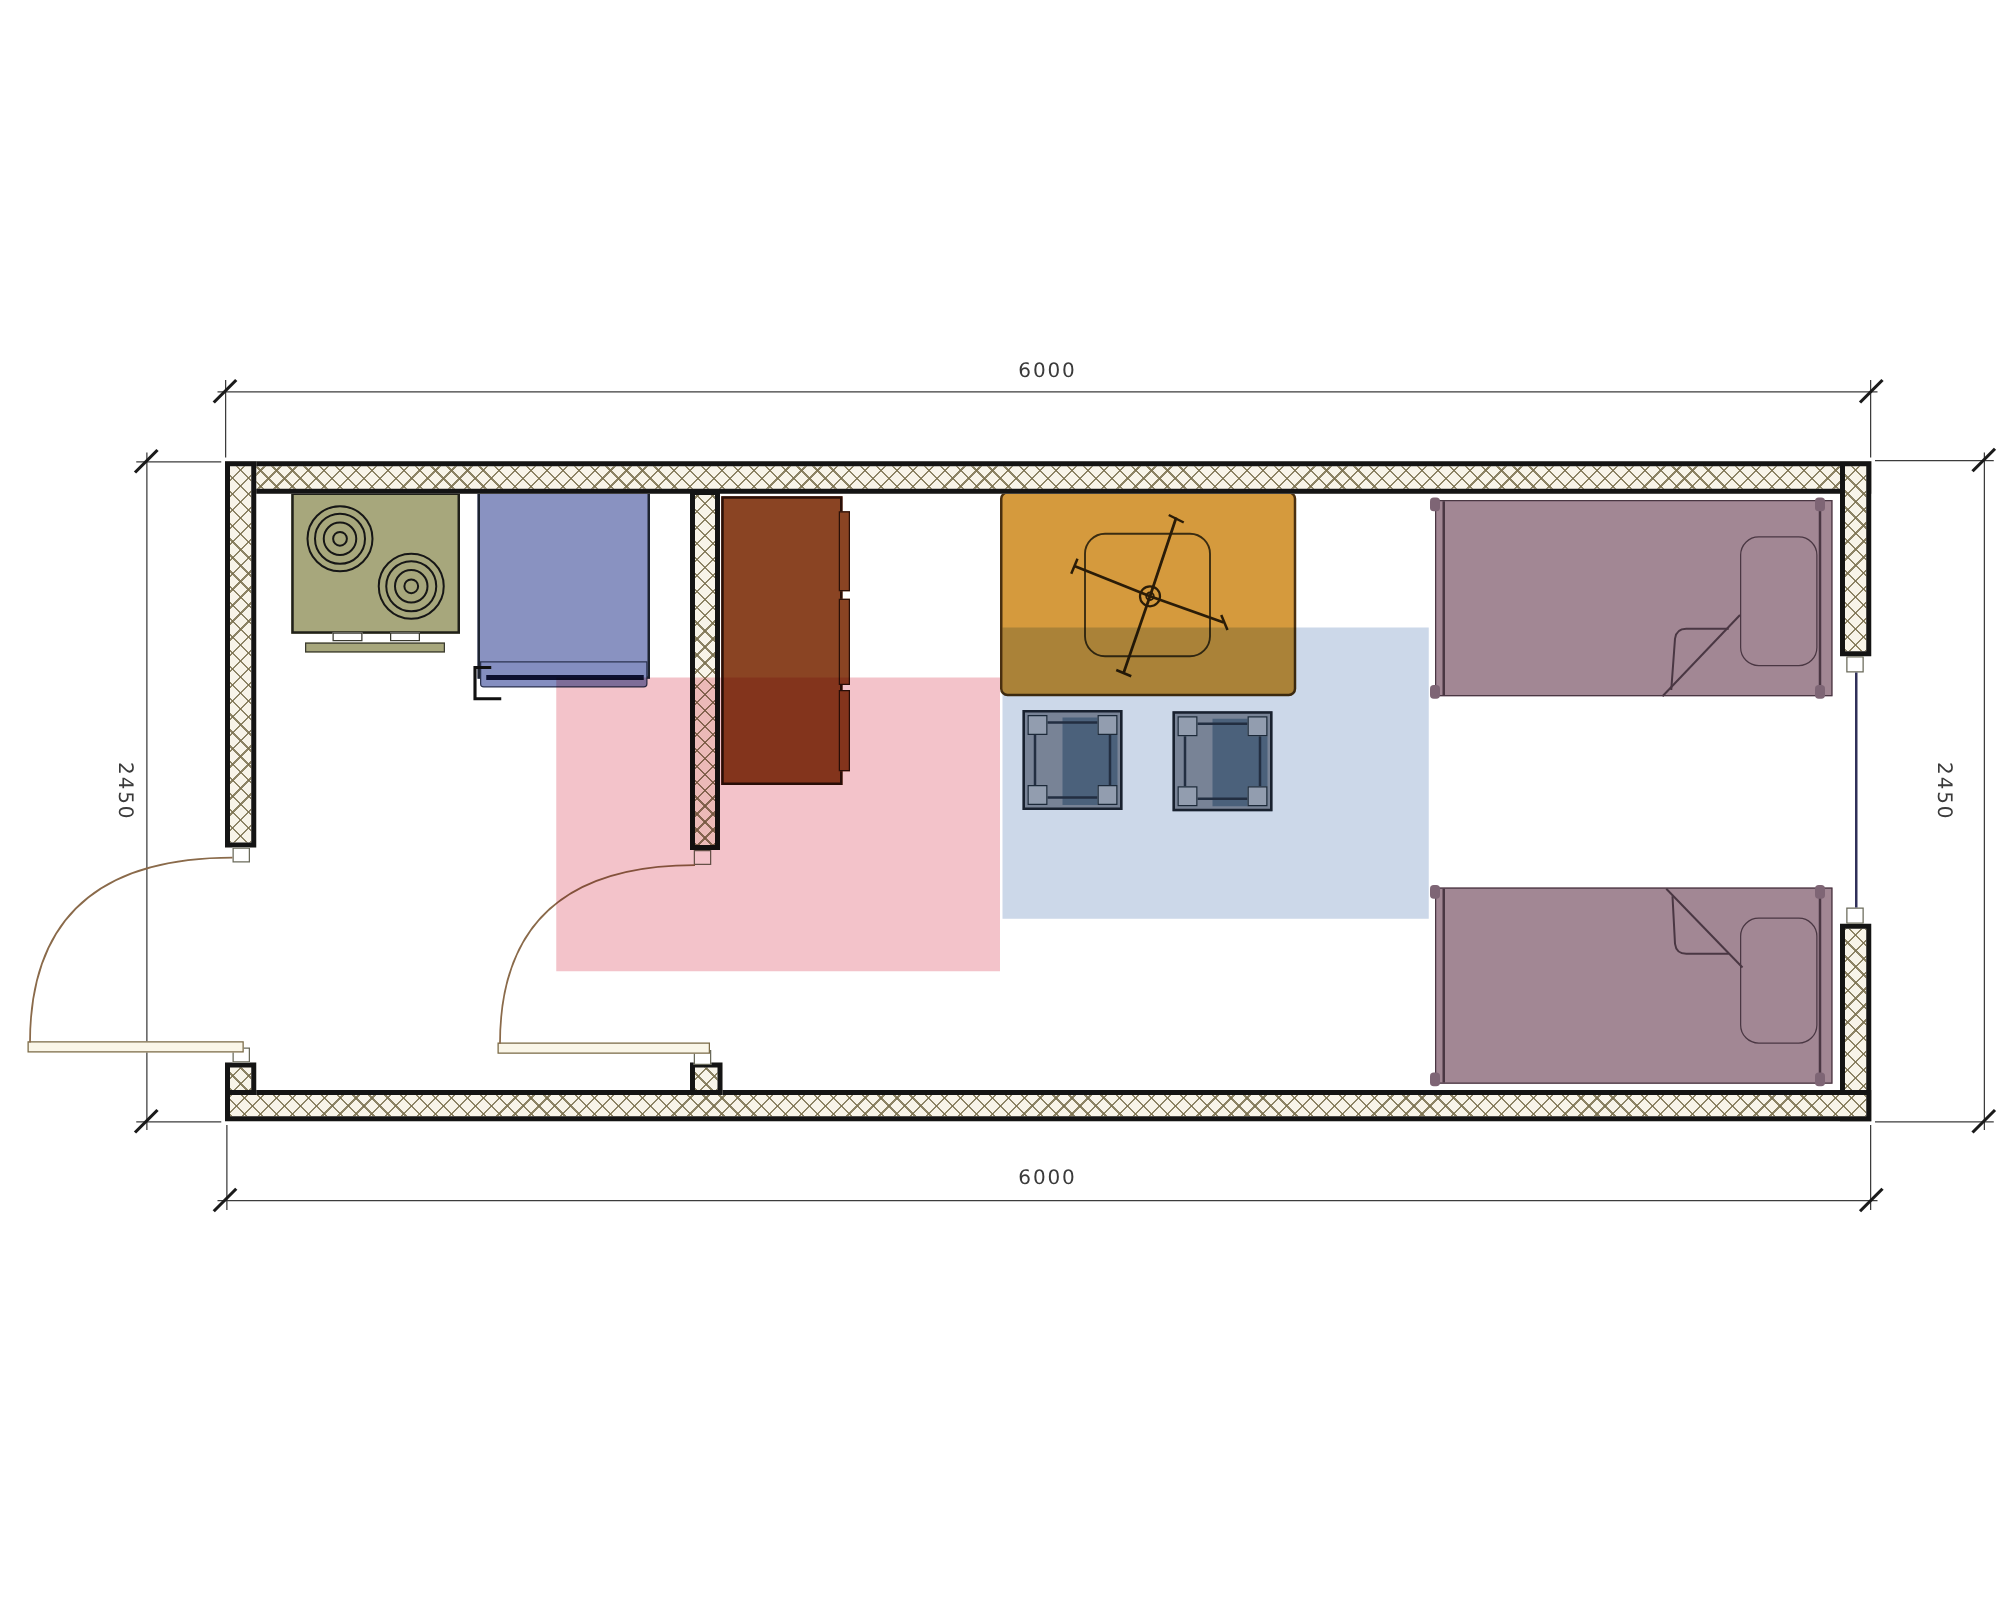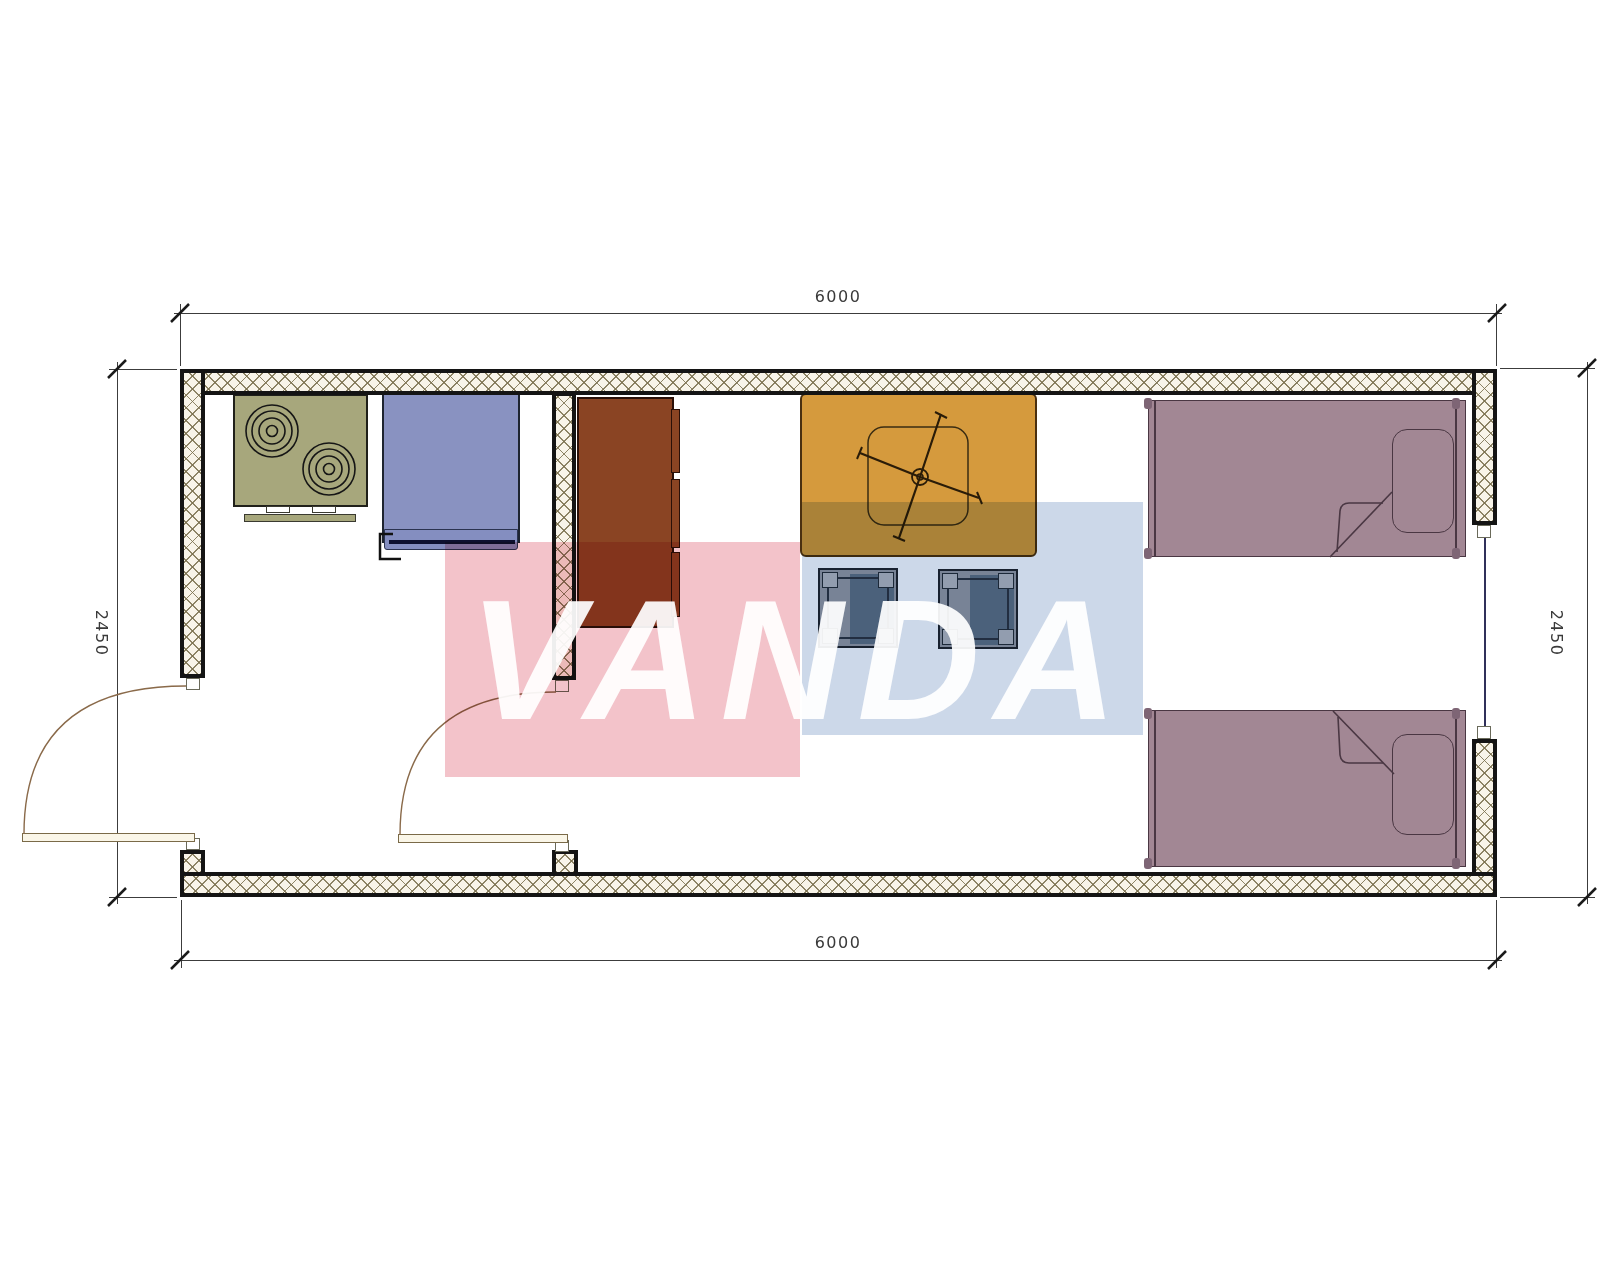--- a/index.html
+++ b/index.html
@@ -202,15 +202,14 @@
       <line x1="1488" y1="969" x2="1506" y2="951"></line>
       <line x1="108" y1="378" x2="126" y2="360"></line>
       <line x1="108" y1="906" x2="126" y2="888"></line>
       <line x1="1578" y1="377" x2="1596" y2="359"></line>
       <line x1="1578" y1="906" x2="1596" y2="888"></line>
     </g>
   </svg>
 
   <div class="wm-sq wm-pink"></div>
   <div class="wm-sq wm-blue"></div>
-  <div class="wm-text">VANDA</div>
 
 </div>
 
 </body></html>

